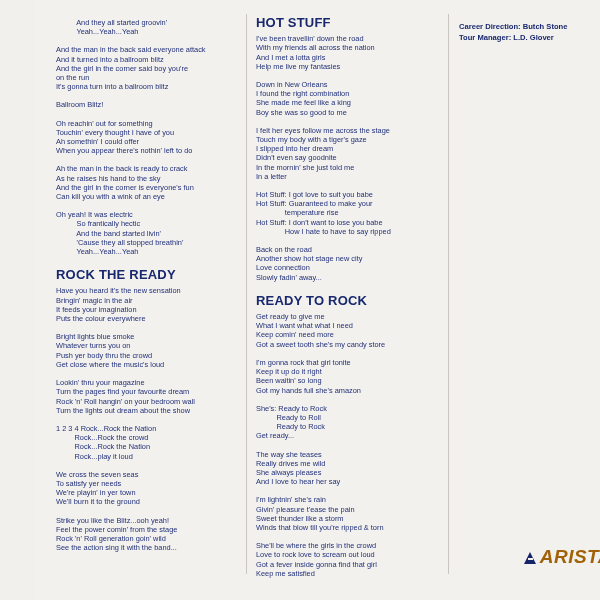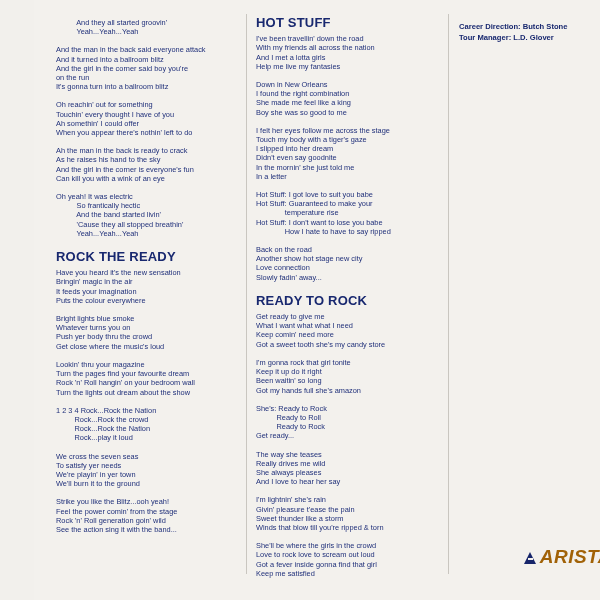--- a/index.html
+++ b/index.html
@@ -129,20 +129,23 @@
           Yeah...Yeah...Yeah</p>
     </div>
     <div class="block">
       <p>And the man in the back said everyone attack
 And it turned into a ballroom blitz
 And the girl in the corner said boy you're
 on the run
 It's gonna turn into a ballroom blitz</p>
     </div>
     <div class="block">
+      <p>Ballroom Blitz!</p>
+    </div>
+    <div class="block">
       <p>Oh reachin' out for something
 Touchin' every thought I have of you
 Ah somethin' I could offer
 When you appear there's nothin' left to do</p>
     </div>
     <div class="block">
       <p>Ah the man in the back is ready to crack
 As he raises his hand to the sky
 And the girl in the corner is everyone's fun
 Can kill you with a wink of an eye</p>

